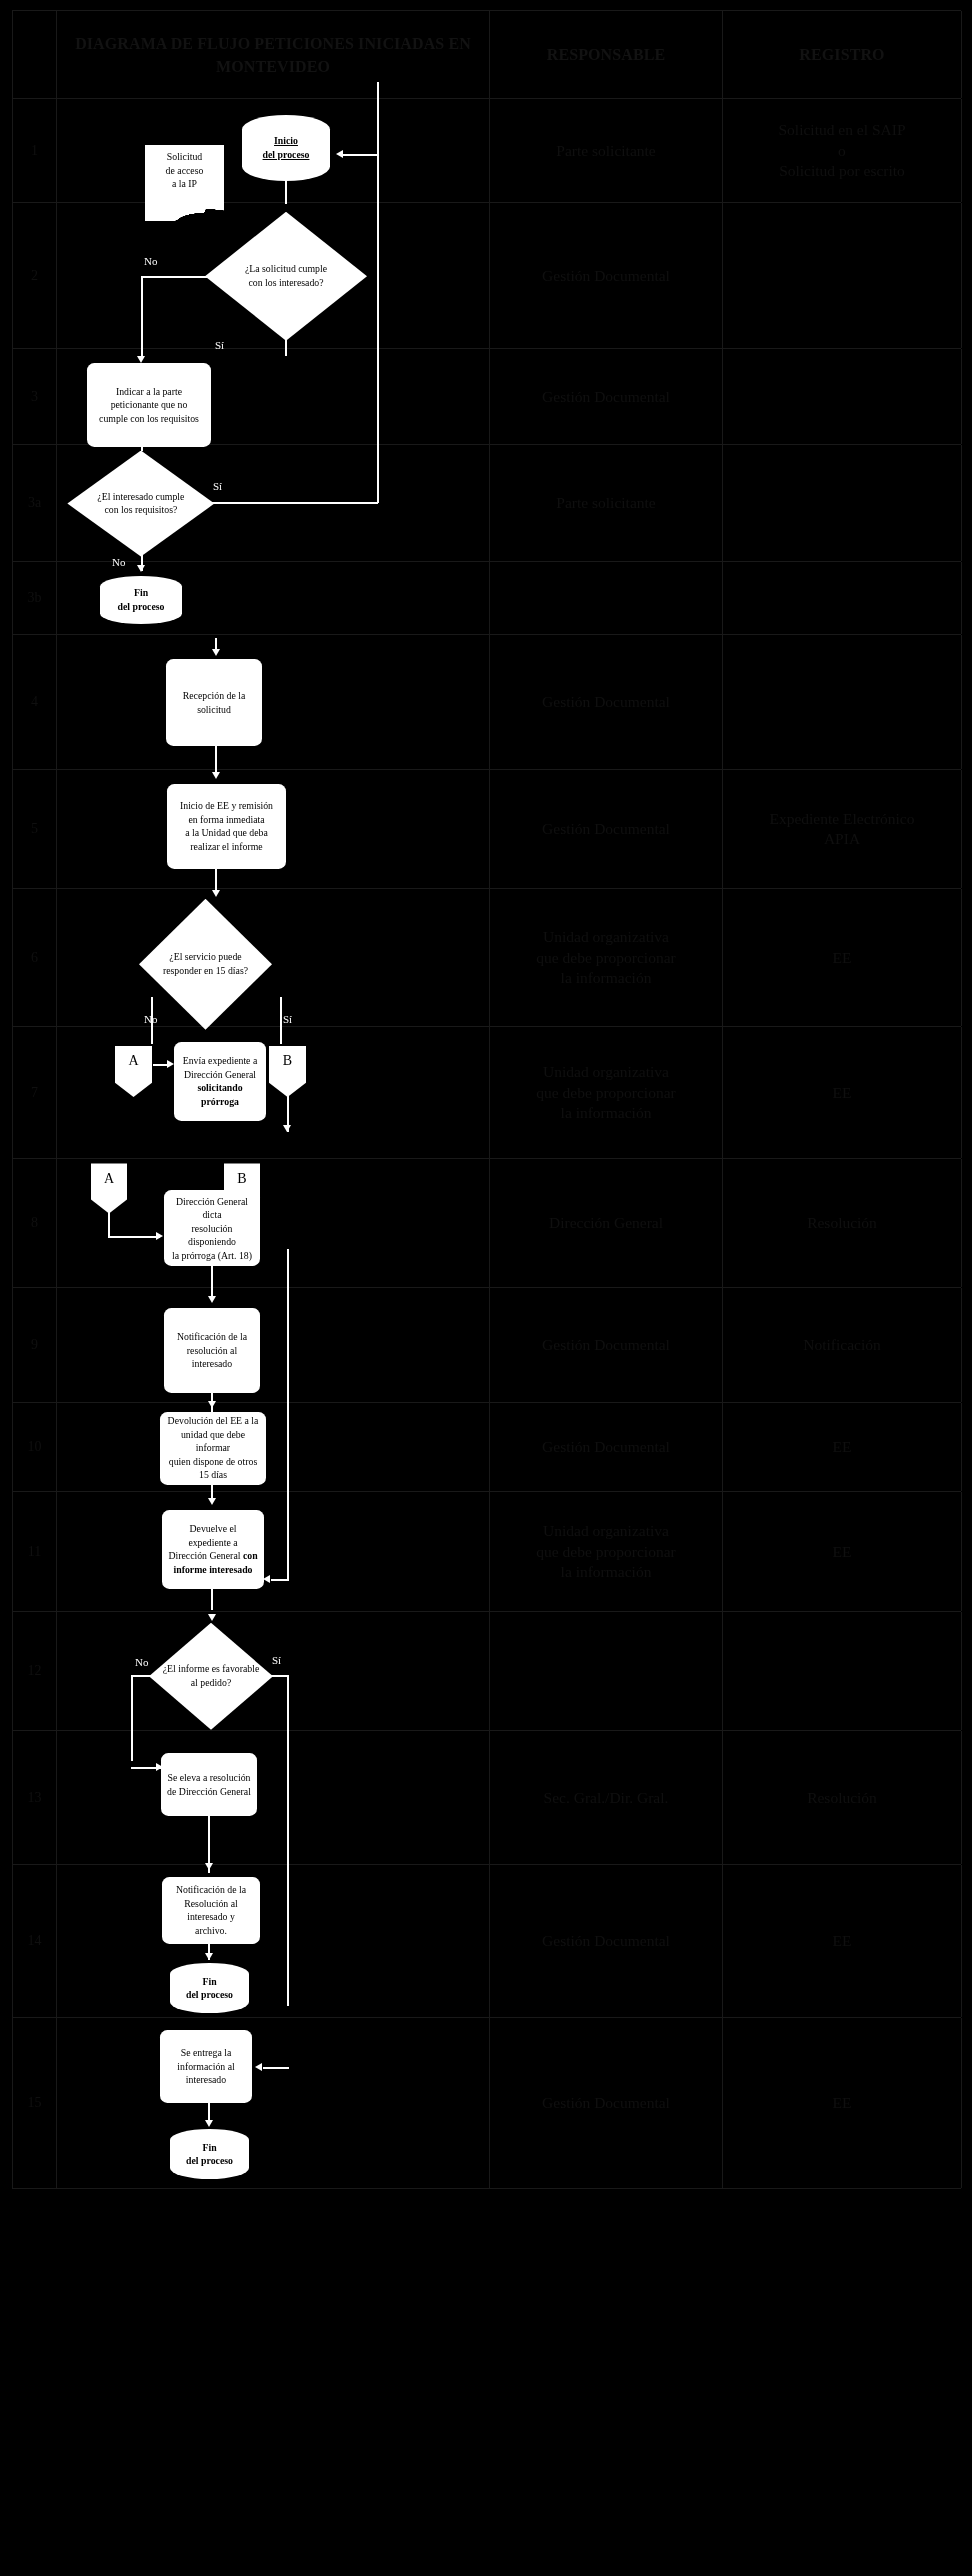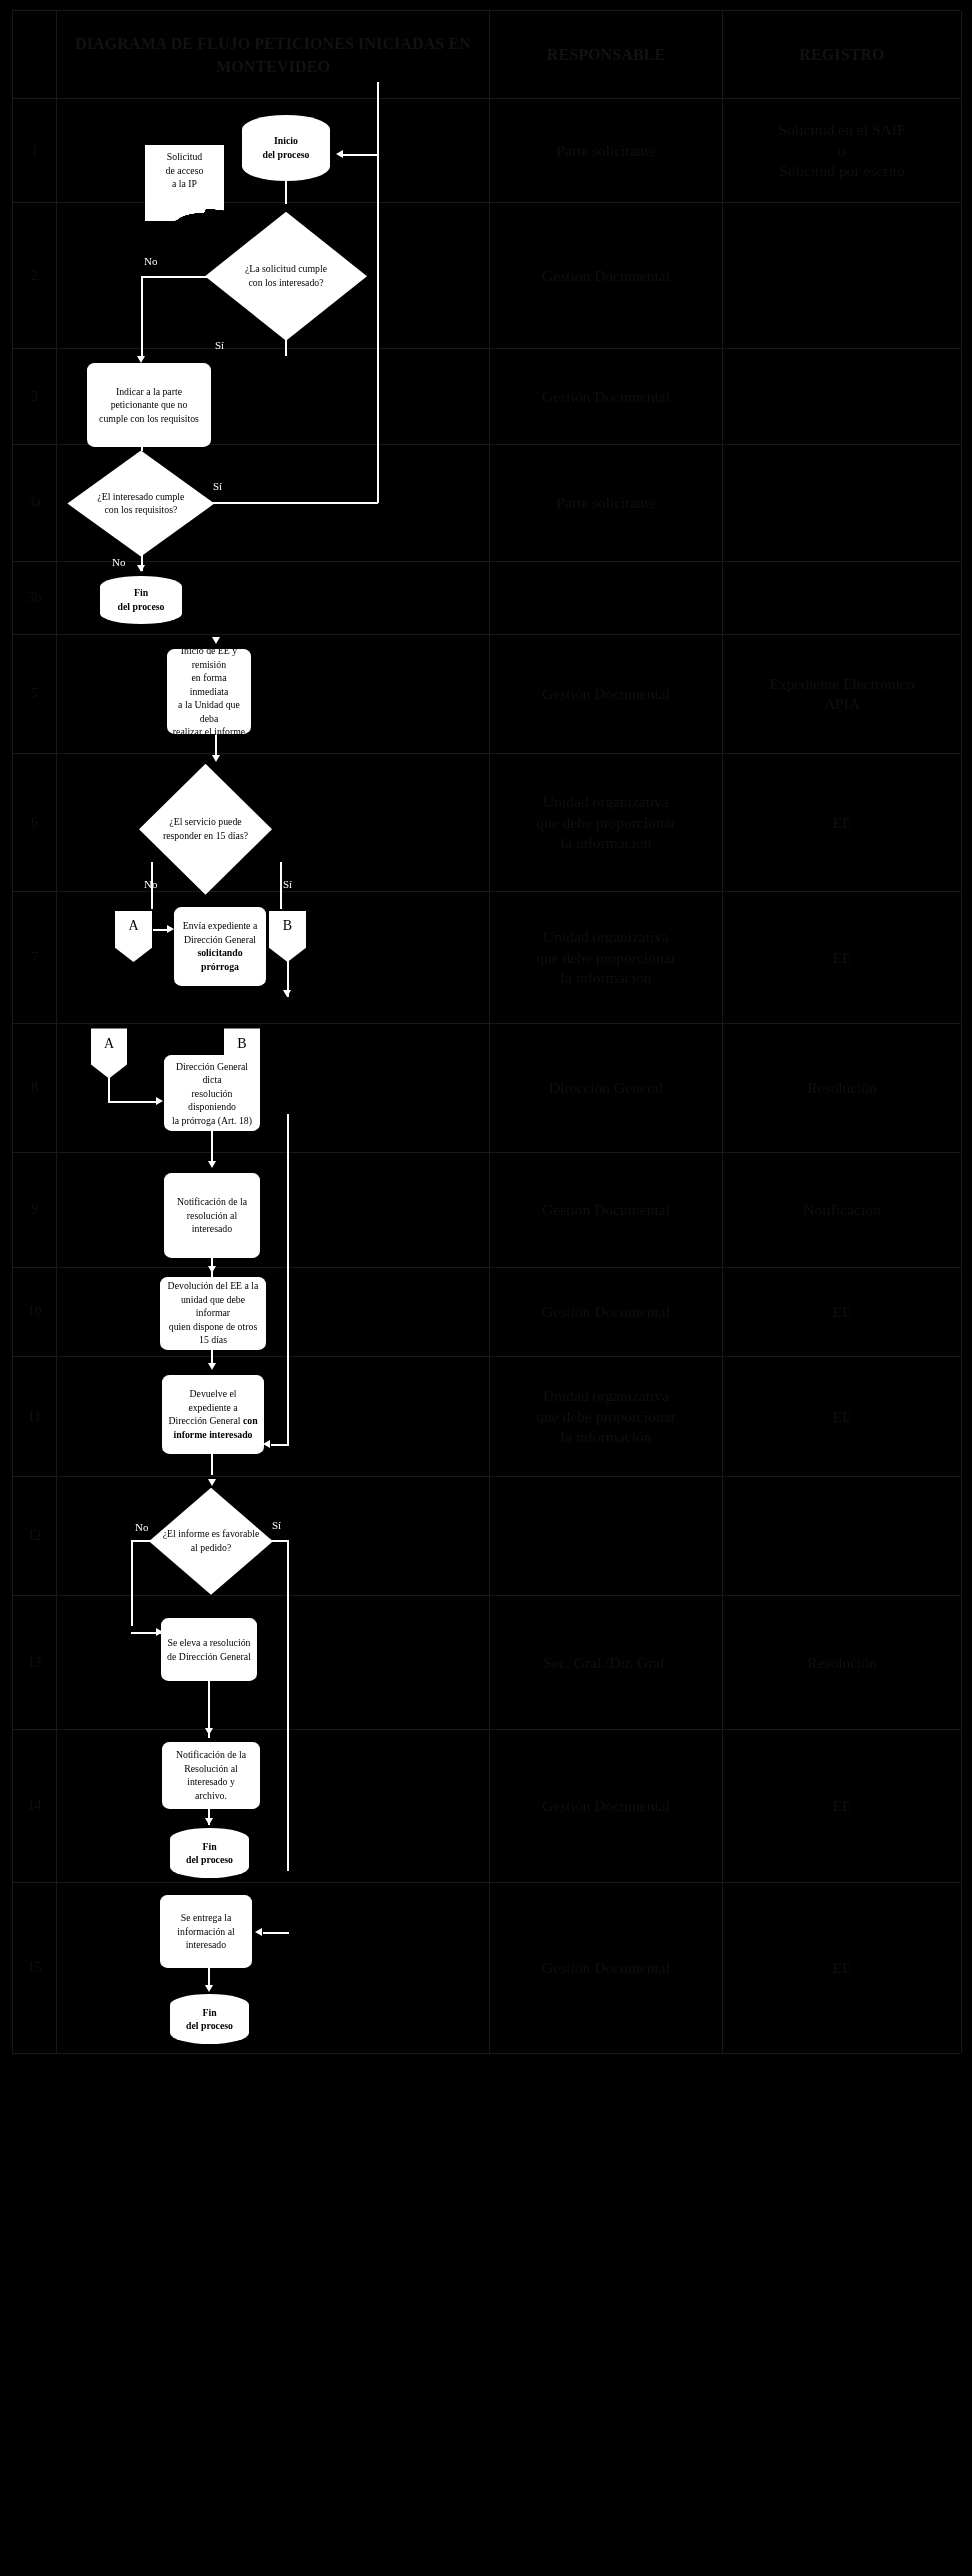--- a/index.html
+++ b/index.html
@@ -207,21 +207,21 @@
       </div>
       <div class="cell c-flow flowcol">
 
         <div class="shape doc" style="left:88px; top:17.6px; width:79px; height:67px;margin-top:28px;">
           <span style="white-space:pre-line; width:100%;">Solicitud
 de acceso
 a la IP</span>
         </div>
 
         <div class="shape term" style="left:185px; top:15.5px; width:88px; height:66px;">
-          <span style="white-space:pre-line;">Inicio
+          <span style="white-space:pre-line;text-decoration:underline;">Inicio
 del proceso</span>
         </div>
 
         <div class="ln h" style="left:286px; top:55px; width:35px;"></div>
         <div class="ln v" style="left:320px; top:55px; height:50px;"></div>
         <div class="arw left" style="left:279px; top:51px;"></div>
 
         <div class="ln v" style="left:228px; top:82px; height:23px;"></div>
       </div>
       <div class="cell c-resp">
@@ -321,28 +321,47 @@
         </div>
       </div>
       <div class="cell c-resp">
         <span class="resp-text" style="white-space:pre-line;"></span>
       </div>
       <div class="cell c-reg">
         <span class="reg-text" style="white-space:pre-line;"></span>
       </div>
     </div>
 
+    <div class="row" style="height:135px;">
+      <div class="cell c-num">
+        <span class="num-text">4</span>
+      </div>
+      <div class="cell c-flow flowcol">
+        <div class="ln v" style="left:158px; top:3.1px; height:14.5px;"></div>
+        <div class="arw down" style="left:155px; top:13.5px;"></div>
+        <div class="shape proc" style="left:109px; top:24px; width:96px; height:87px;">
+          <span style="white-space:pre-line;">Recepción de la solicitud</span>
+        </div>
+        <div class="ln v" style="left:158px; top:110px; height:32px;"></div>
+      </div>
+      <div class="cell c-resp">
+        <span class="resp-text" style="white-space:pre-line;">Gestión Documental</span>
+      </div>
+      <div class="cell c-reg">
+        <span class="reg-text" style="white-space:pre-line;"></span>
+      </div>
+    </div>
 
     <div class="row" style="height:119px;">
       <div class="cell c-num">
         <span class="num-text">5</span>
       </div>
       <div class="cell c-flow flowcol">
         <div class="arw down" style="left:155px; top:2.1px;"></div>
-        <div class="shape proc" style="left:110px; top:13.5px; width:84px; height:85px;">
+        <div class="shape proc" style="left:110px; top:13.5px; width:119px; height:85px;">
           <span style="white-space:pre-line;">Inicio de EE y remisión
 en forma inmediata
 a la Unidad que deba
 realizar el informe</span>
         </div>
         <div class="ln v" style="left:158px; top:97px; height:26px;"></div>
       </div>
       <div class="cell c-resp">
         <span class="resp-text" style="white-space:pre-line;">Gestión Documental</span>
       </div>

